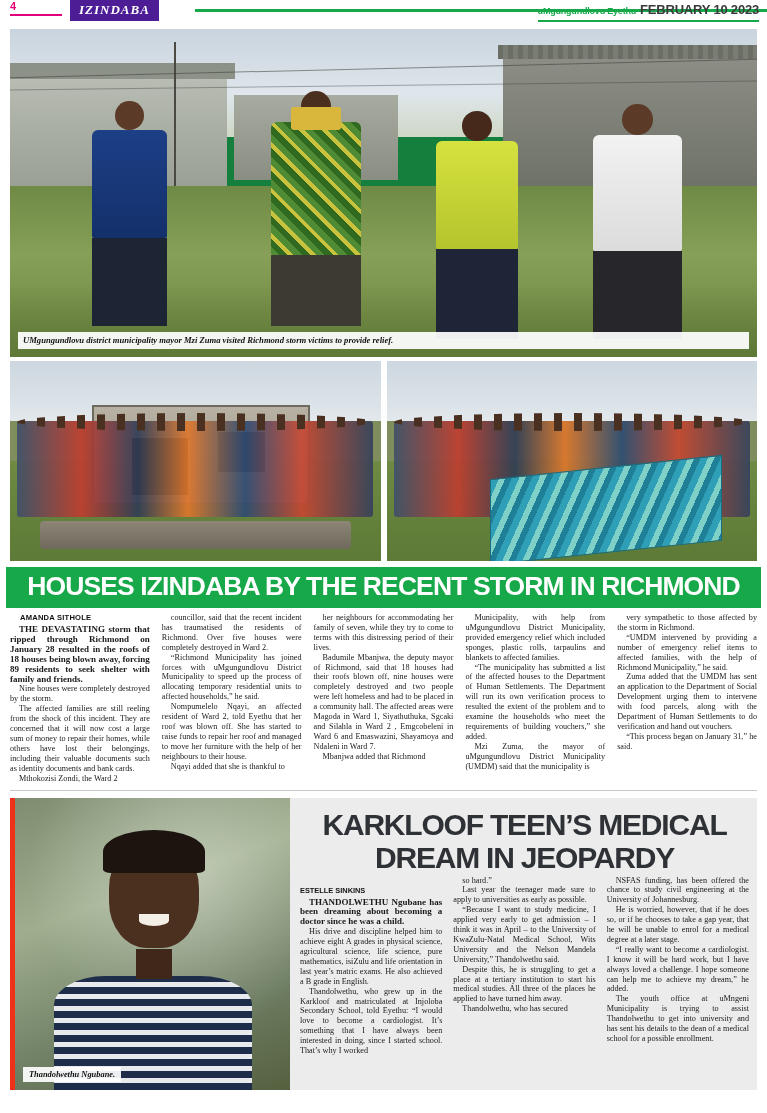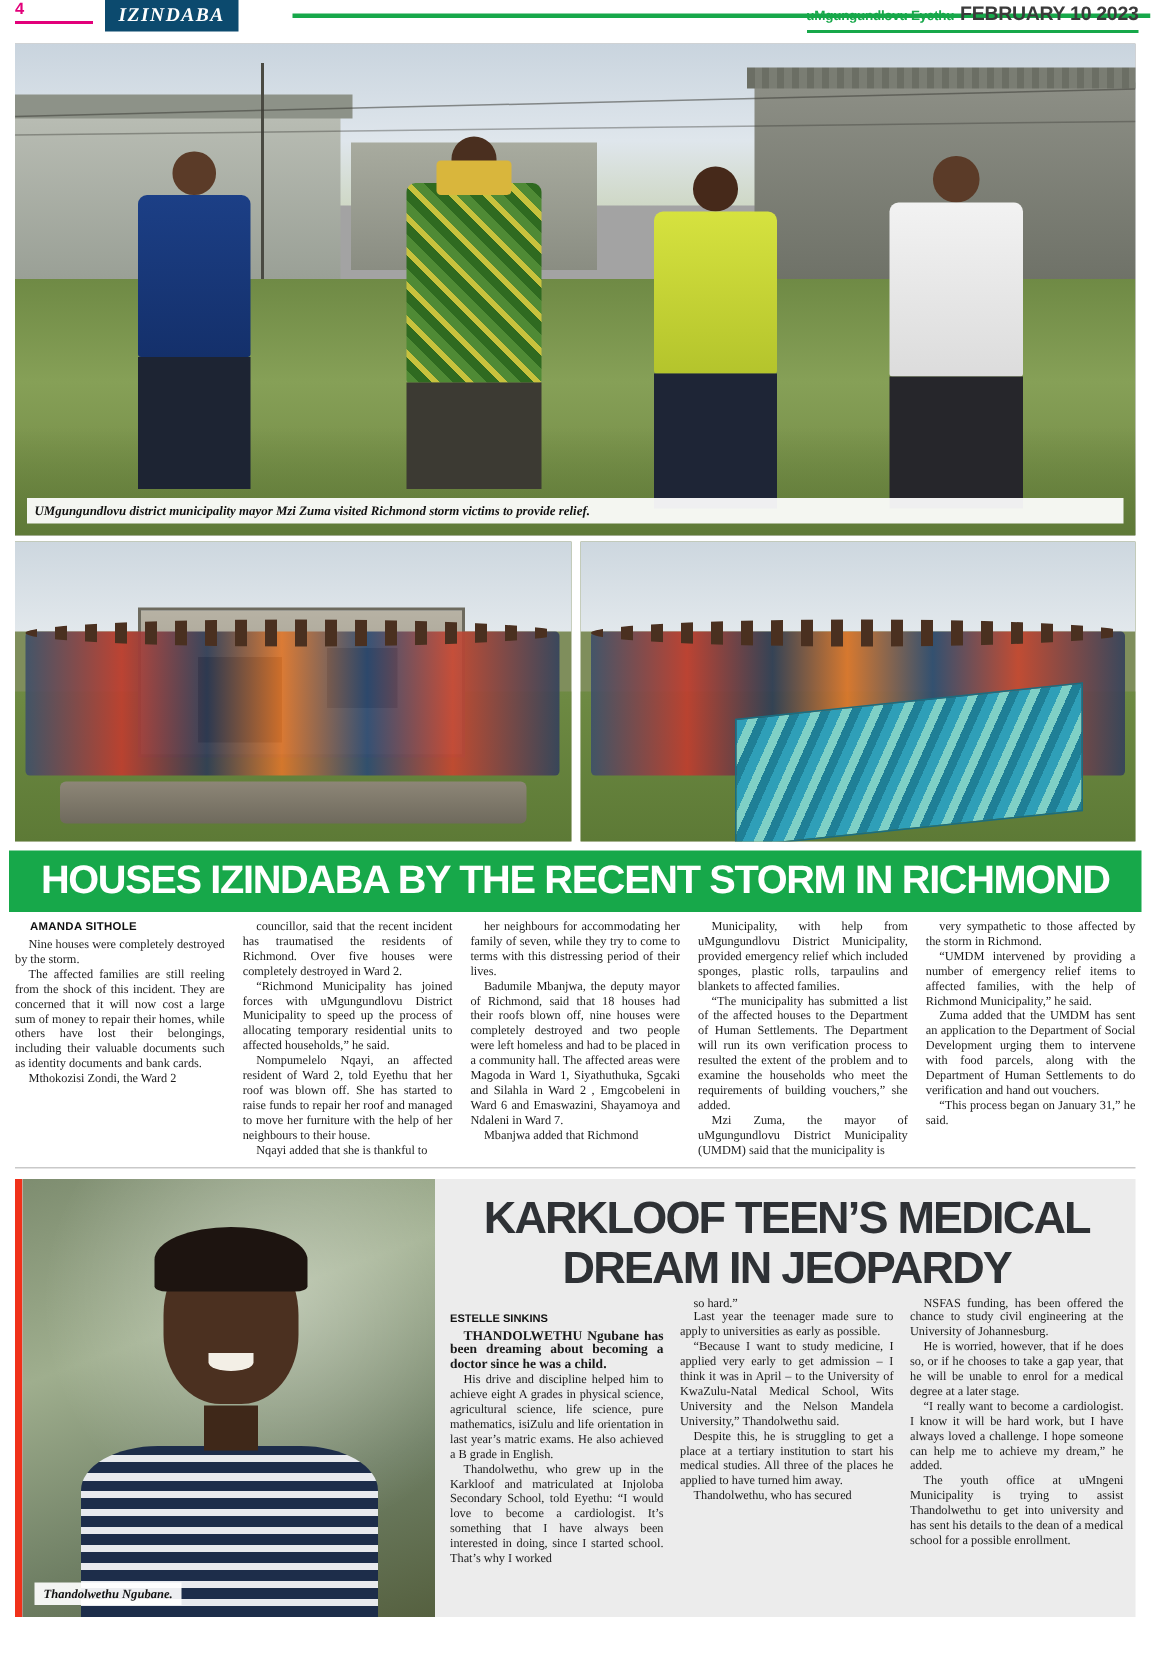--- a/index.html
+++ b/index.html
@@ -15,21 +15,21 @@
     position:relative;height:26px;width:767px;
     display:flex;align-items:flex-start;
   }
   .pagenum-wrap{width:70px;position:relative;padding-left:10px;box-sizing:border-box;}
   .pagenum{
     font-family:"Liberation Sans", sans-serif;
     font-weight:bold;font-size:11px;color:#e2007a;line-height:12px;
   }
   .pagenum-rule{height:2px;background:#e2007a;width:52px;margin-top:2px;}
   .section-tag{
-    background:#0c4a6e;color:#ffffff;
+    background:#4c1d95;color:#ffffff;
     font-family:"Liberation Serif", serif;
     font-style:italic;font-weight:bold;font-size:13px;
     letter-spacing:1px;
     padding:2px 9px 3px 9px;
     margin-top:0px;
     white-space:nowrap;
   }
   .mast-rule{
     flex:1;height:3px;background:#17a84a;margin:9px 0 0 36px;
   }
@@ -42,21 +42,21 @@
   }
   .pub-date{
     font-family:"Liberation Sans", sans-serif;
     font-weight:bold;font-size:13px;color:#3a3a3a;letter-spacing:-0.2px;
   }
   .mast-right-rule{height:2px;background:#17a84a;margin-top:2px;width:100%;}
 
   
   .photo-main{
     position:relative;margin:3px 10px 0 10px;height:328px;
-    overflow:hidden;background:#a3a3a3;
+    overflow:hidden;background:#15803d;
   }
   .sky{position:absolute;left:0;top:0;width:100%;height:33%;
     background:linear-gradient(#c9d4de,#dfe6ec 60%,#cfd8c6);}
   .ground{position:absolute;left:0;bottom:0;width:100%;height:52%;
     background:linear-gradient(#6f8a45,#86a057 40%,#6d8440);}
   .ground2{position:absolute;left:0;bottom:0;width:100%;height:22%;
     background:linear-gradient(rgba(90,110,55,0),#5f7a38);}
   .house-l{position:absolute;left:0;top:14%;width:29%;height:34%;
     background:linear-gradient(#b9bdb4,#9aa096);border-bottom:6px solid #7e8478;}
   .house-l .roof{position:absolute;left:-4%;top:-12px;width:108%;height:16px;background:#8d9288;}
@@ -268,20 +268,21 @@
     <div class="crowd-heads"></div>
     <div class="tarp"></div>
   </div>
 </div>
 
 <div class="banner">HOUSES IZINDABA BY THE RECENT STORM IN RICHMOND</div>
 
 <div class="cols">
   <div class="col">
     <div class="byline">AMANDA SITHOLE</div>
+    <p><span class="lead">THE DEVASTATING storm that ripped through Richmond on January 28 resulted in the roofs of 18 houses being blown away, forcing 89 residents to seek shelter with family and friends.</span></p>
     <p>Nine houses were completely destroyed by the storm.</p>
     <p>The affected families are still reeling from the shock of this incident. They are concerned that it will now cost a large sum of money to repair their homes, while others have lost their belongings, including their valuable documents such as identity documents and bank cards.</p>
     <p>Mthokozisi Zondi, the Ward 2</p>
   </div>
   <div class="col">
     <p>councillor, said that the recent incident has traumatised the residents of Richmond. Over five houses were completely destroyed in Ward 2.</p>
     <p>“Richmond Municipality has joined forces with uMgungundlovu District Municipality to speed up the process of allocating temporary residential units to affected households,” he said.</p>
     <p>Nompumelelo Nqayi, an affected resident of Ward 2, told Eyethu that her roof was blown off. She has started to raise funds to repair her roof and managed to move her furniture with the help of her neighbours to their house.</p>
     <p>Nqayi added that she is thankful to</p>
   </div>

